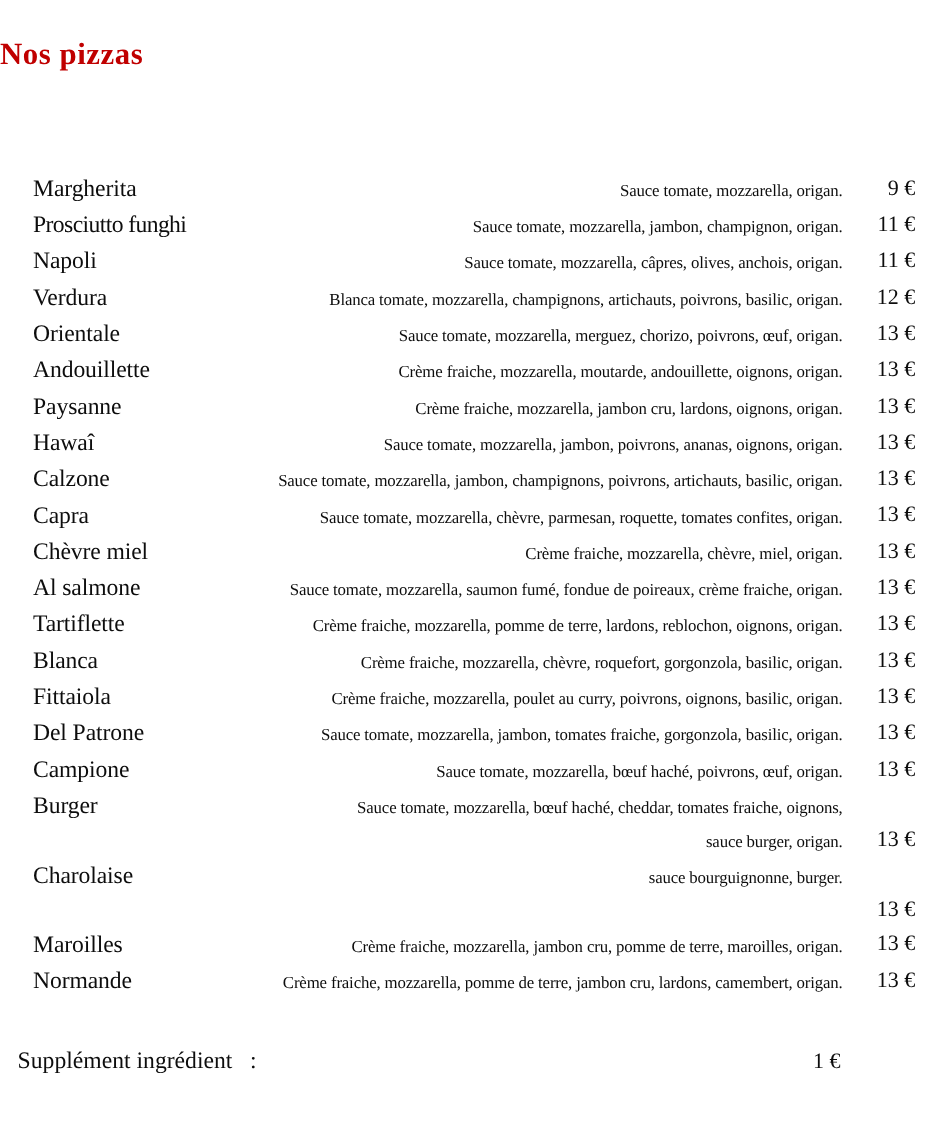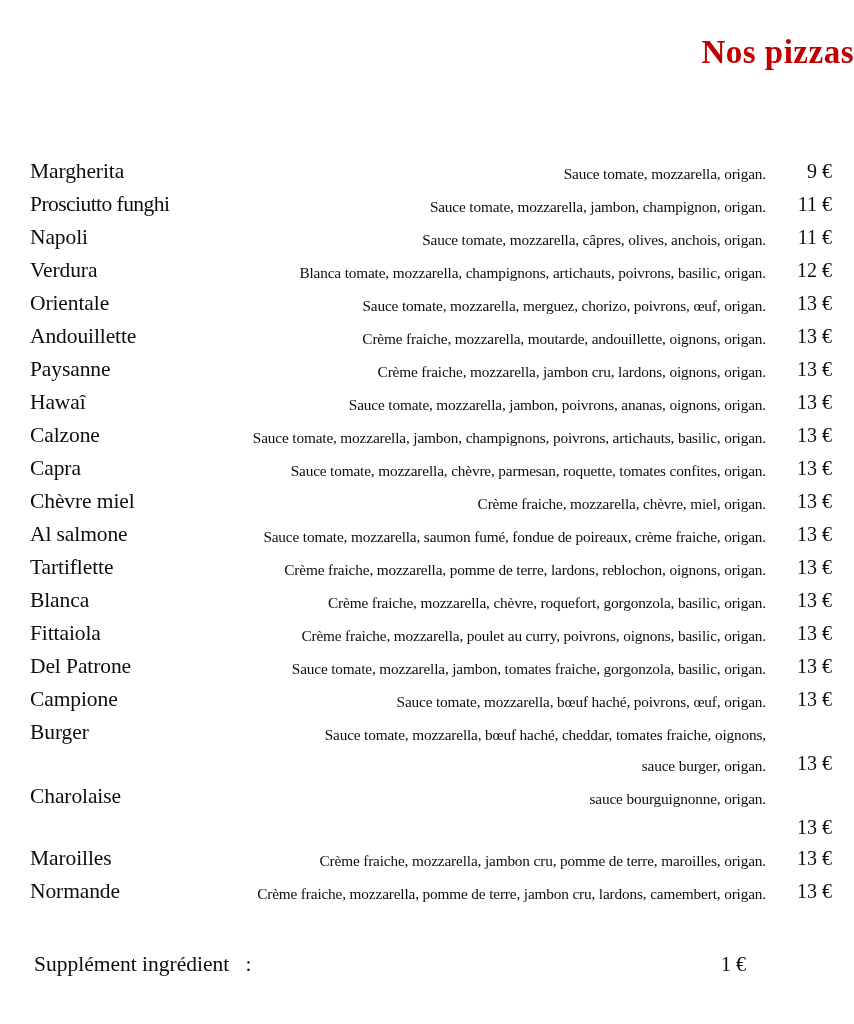--- a/index.html
+++ b/index.html
@@ -16,24 +16,24 @@
     position: relative;
   }
   #menu-page {
     width: 854px;
     height: 1024px;
     box-sizing: border-box;
     padding: 0;
     position: relative;
   }
   #menu-title {
-    text-align: right;
+    text-align: left;
     color: #c00000;
     font-family: "Liberation Serif", "DejaVu Serif", serif;
-    font-size: 33px;
+    font-size: 28px;
     font-weight: bold;
     letter-spacing: 0.5px;
     margin: 0;
     padding-top: 33px;
     line-height: 1.2;
   }
   #menu-list {
     margin: 4px;
     padding: 0 26px 0 26px;
     position: absolute;
@@ -85,21 +85,21 @@
   }
   .menu-row.two-line .pizza-price {
     line-height: 31px;
     padding-top: 31px;
   }
   #supplement-row {
     position: absolute;
     left: 0;
     right: 0;
     top: 952px;
-    padding: 0 34px;
+    padding: 0 16px;
     display: flex;
     align-items: baseline;
     width: 780px;
     box-sizing: border-box;
   }
   #supplement-label {
     font-size: 21.5px;
     white-space: pre;
     flex: 1 1 auto;
   }
@@ -242,21 +242,21 @@
         <div class="pizza-name">Burger</div>
         <div class="pizza-desc-cell">
           <div class="pizza-desc">Sauce tomate, mozzarella, bœuf haché, cheddar, tomates fraiche, oignons,</div>
           <div class="pizza-desc">sauce burger, origan.</div>
         </div>
         <div class="pizza-price">13 €</div>
       </div>
       <div class="menu-row two-line">
         <div class="pizza-name">Charolaise</div>
         <div class="pizza-desc-cell">
-          <div class="pizza-desc">sauce bourguignonne, origan.</div>
+          <div class="pizza-desc">sauce bourguignonne, burger.</div>
         </div>
         <div class="pizza-price">13 €</div>
       </div>
       <div class="menu-row">
         <div class="pizza-name">Maroilles</div>
         <div class="pizza-desc-cell">
           <div class="pizza-desc">Crème fraiche, mozzarella, jambon cru, pomme de terre, maroilles, origan.</div>
         </div>
         <div class="pizza-price">13 €</div>
       </div>

